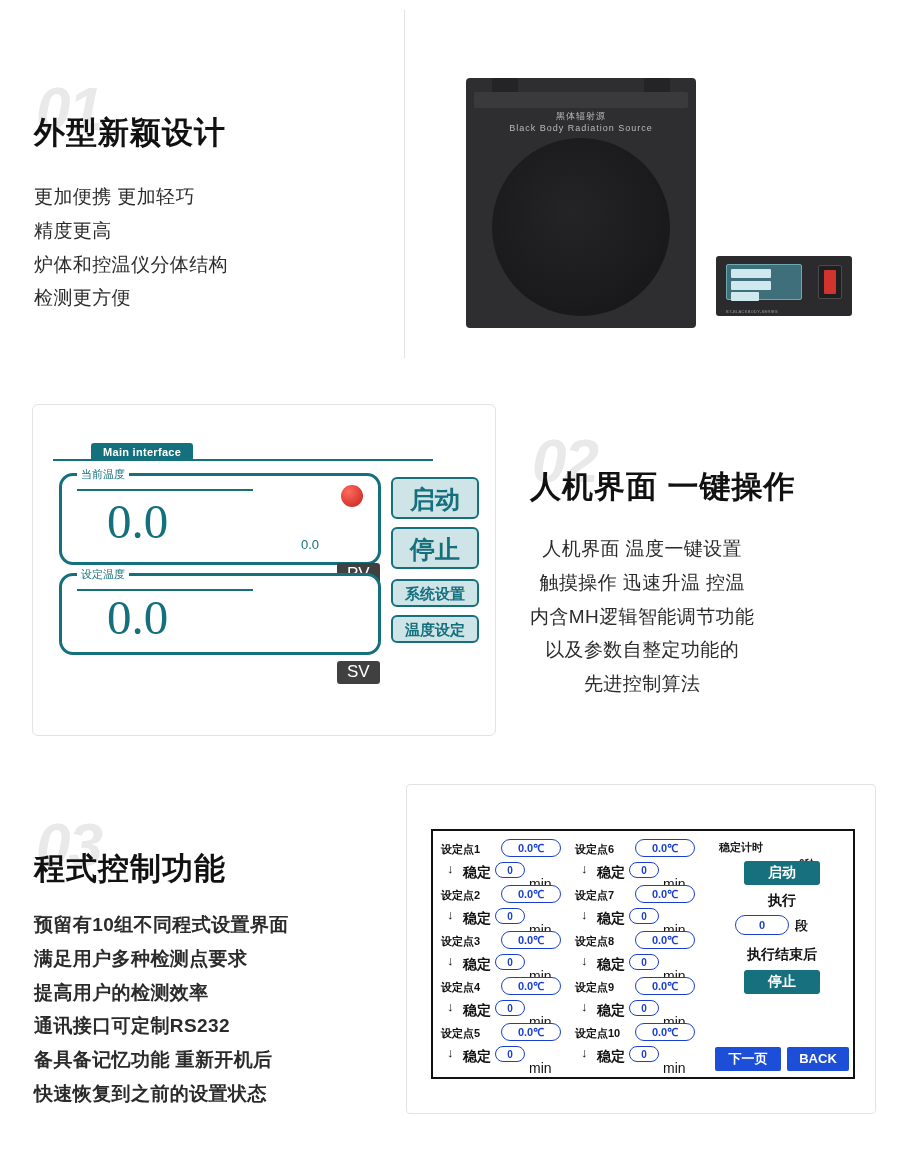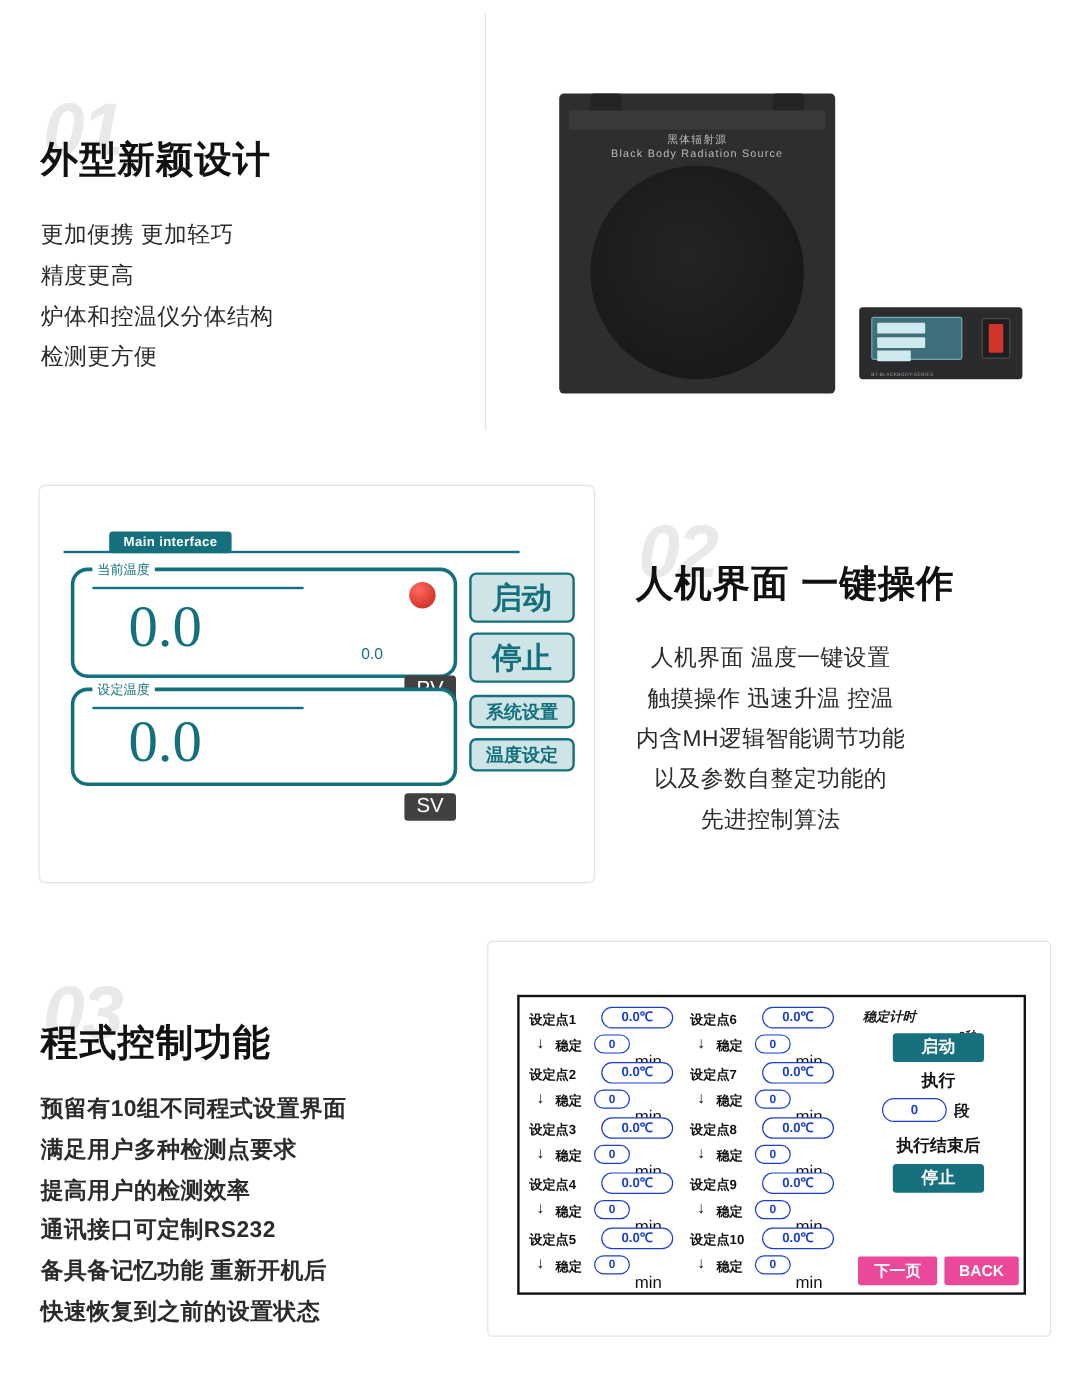--- a/index.html
+++ b/index.html
@@ -182,57 +182,57 @@
   .grp .val-pill {
     position: absolute; top: 0; width: 60px; height: 18px; line-height: 17px;
     border: 1px solid #1a3fd0; border-radius: 9px; background: #fff;
     color: #1a3fd0; font-size: 11px; font-weight: bold; text-align: center;
   }
   .grp .row2 { position: relative; height: 22px; margin-top: 2px; }
   .grp .arrow {
     position: absolute; left: 6px; top: 0px; font-size: 13px; color: #111; line-height: 16px;
   }
   .grp .stable-label {
-    position: absolute; left: 22px; top: 3px; font-size: 11px; font-weight: bold; color: #111; text-align: right;
+    position: absolute; left: 22px; top: 3px; font-size: 14px; font-weight: bold; color: #111; text-align: right;
   }
   .grp .min-pill {
     position: absolute; left: 54px; top: 1px; width: 30px; height: 16px; line-height: 15px;
     border: 1px solid #1a3fd0; border-radius: 8px; background: #fff;
     color: #1a3fd0; font-size: 10px; font-weight: bold; text-align: center;
   }
   .grp .min-unit {
     position: absolute; left: 88px; top: 15px; font-size: 14px; font-weight: normal; color: #111;
   }
   .sp1 .val-pill { left: 60px; }
   .sp2 .val-pill { left: 60px; }
 
   .rightcol { position: absolute; left: 280px; top: 6px; width: 138px; }
   .rightcol .timer-row { position: relative; height: 20px; }
-  .rightcol .timer-lbl { position: absolute; left: 6px; top: 3px; font-size: 11px; font-weight: bold; font-style: italic; }
+  .rightcol .timer-lbl { position: absolute; left: 6px; top: 3px; font-size: 11px; font-weight: bold; }
   .rightcol .timer-val { position: absolute; left: 86px; top: 3px; font-size: 10px; font-weight: bold; margin-top: 17px; }
   .rightcol .rbtn {
     position: relative; margin: 4px auto 0 auto; width: 76px; height: 24px; line-height: 22px;
     text-align: center; font-size: 14px; font-weight: bold; color: #fff;
     background: #16707e; border-radius: 3px;
   }
   .rightcol .rtext {
     text-align: center; font-size: 14px; font-weight: bold; color: #111; margin-top: 7px;
   }
   .rightcol .seg-row { position: relative; height: 24px; margin-top: 5px; }
   .rightcol .seg-pill {
     position: absolute; left: 22px; top: 0; width: 54px; height: 20px; line-height: 19px;
     border: 1px solid #1a3fd0; border-radius: 10px; text-align: center;
     color: #1a3fd0; font-size: 11px; font-weight: bold; background: #fff;
   }
   .rightcol .seg-unit { position: absolute; left: 82px; top: 2px; font-size: 13px; font-weight: bold; }
 
   .bottombar { position: absolute; left: 282px; bottom: 4px; width: 136px; height: 26px; }
   .bottombar .bbtn {
     position: absolute; top: 0; height: 24px; line-height: 23px; text-align: center;
-    color: #fff; font-size: 13px; font-weight: bold; background: #ec4899; border-radius: 2px;
+    color: #fff; font-size: 13px; font-weight: bold; background: #1d4ed8; border-radius: 2px;
   }
   .bottombar .next { left: 0; width: 66px; }
   .bottombar .back { left: 72px; width: 62px; }
 </style>
 </head>
 <body>
 
 <div class="page">
 
   <div id="sec1">

